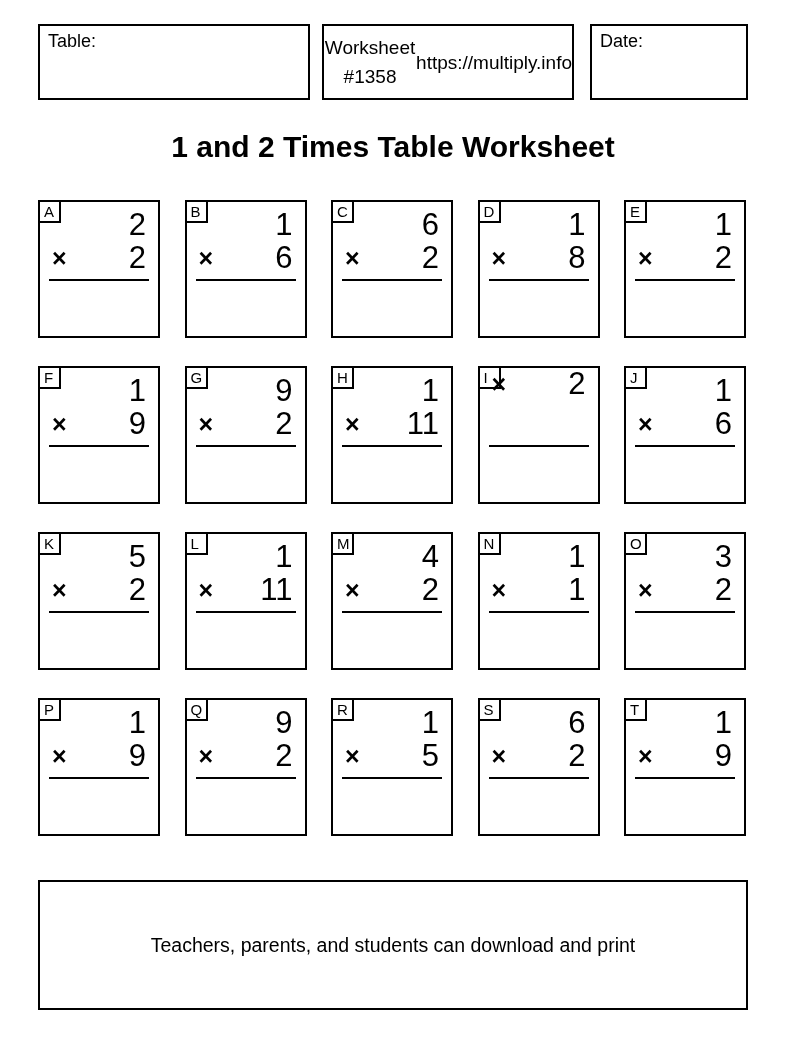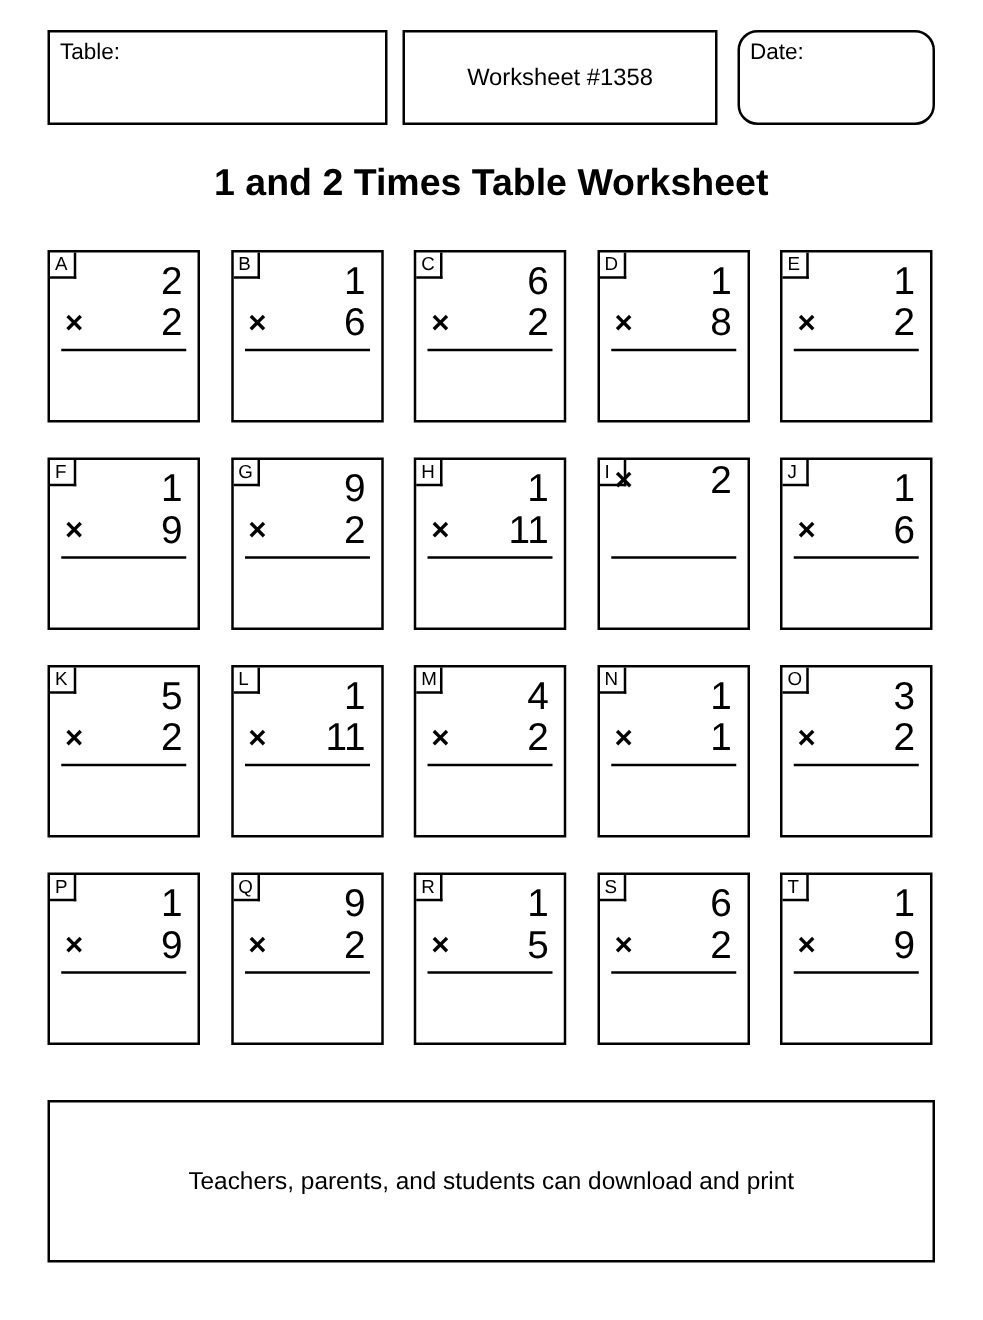--- a/index.html
+++ b/index.html
@@ -31,21 +31,20 @@
     left: 322px; top: 24px; width: 252px; height: 76px;
     display: flex; flex-direction: row;
     justify-content: center; align-items: center;
     font-size: 19px; line-height: 29px;
     text-align: center;
   }
   #date-box {
     left: 590px; top: 24px; width: 158px; height: 76px;
     padding: 5px 8px;
     font-size: 18px;
-    border-radius: 16px;
   }
   
   #page-title {
     position: absolute;
     left: 0; top: 130px; width: 786px;
     text-align: center;
     font-size: 30px;
     font-weight: bold;
     margin: 0;
   }
@@ -117,20 +116,21 @@
 </style>
 </head>
 <body>
 
 <div class="abs-box" id="name-box">
   <span>Table:</span>
 </div>
 
 <div class="abs-box" id="worksheet-box">
   <span>Worksheet #1358</span>
+  <span>https://multiply.info</span>
 </div>
 
 <div class="abs-box" id="date-box">
   <span>Date:</span>
 </div>
 
 <h1 id="page-title">1 and 2 Times Table Worksheet</h1>
 
 <div id="problems-grid">
   <div class="problem-card">

